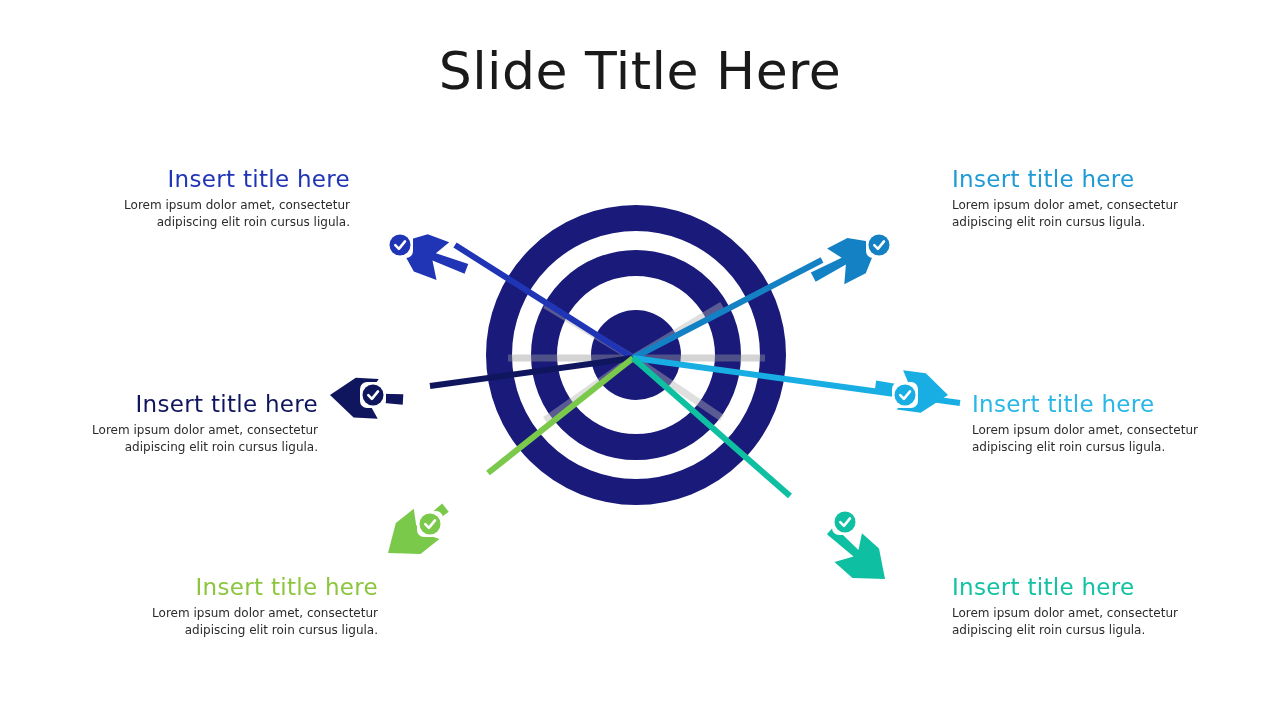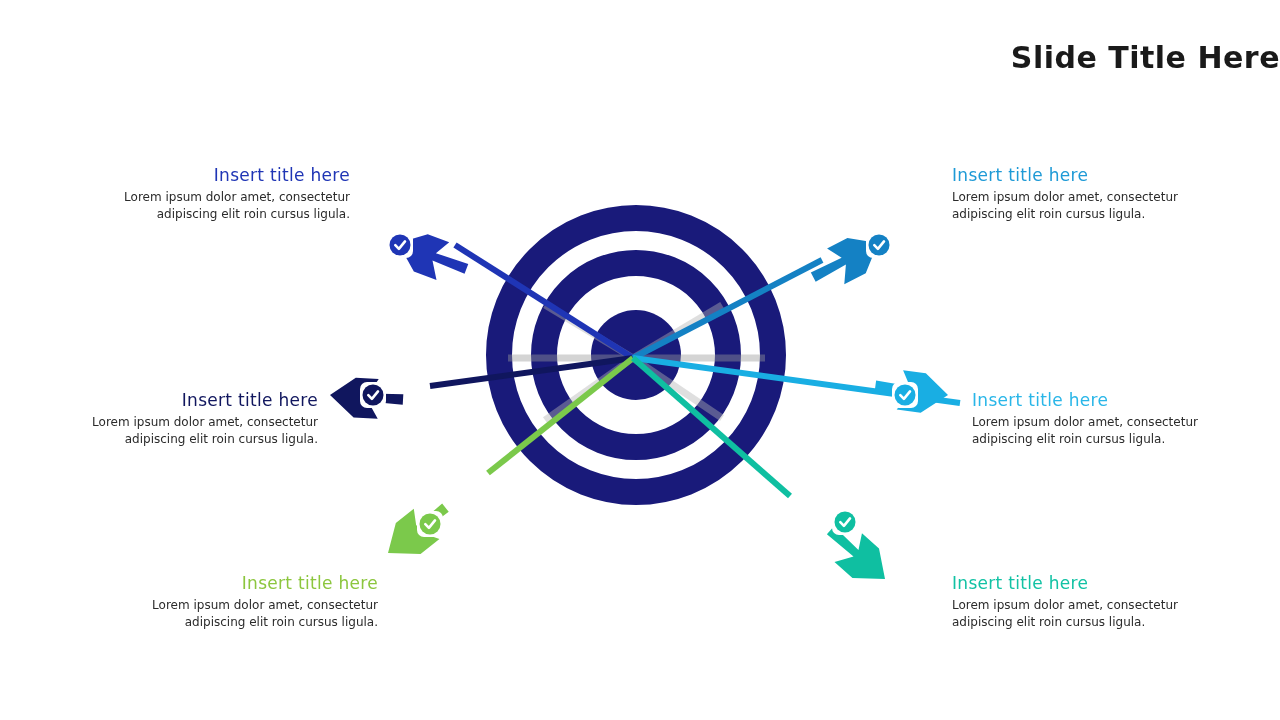--- a/index.html
+++ b/index.html
@@ -21,44 +21,44 @@
     height: 720px;
     background: #ffffff;
   }
 
   
   #slide-title {
     position: absolute;
     left: 0;
     top: 40px;
     width: 1280px;
-    text-align: right;
-    font-size: 30px;
-    font-weight: 700;
+    text-align: center;
+    font-size: 52px;
+    font-weight: 400;
     color: #1a1a1a;
     letter-spacing: 0.5px;
     line-height: 1.2;
   }
 
   
   #diagram {
     position: absolute;
     left: 0;
     top: 0;
     width: 1280px;
     height: 720px;
   }
 
   
   .callout {
     position: absolute;
     width: 290px;
   }
   .callout .c-title {
-    font-size: 17px;
+    font-size: 23px;
     font-weight: 400;
     line-height: 1.35;
     margin: 0 0 2px 0;
     letter-spacing: 0.3px;
   }
   .callout .c-body {
     font-size: 12px;
     font-weight: 400;
     color: #2b2b2b;
     line-height: 1.45;

